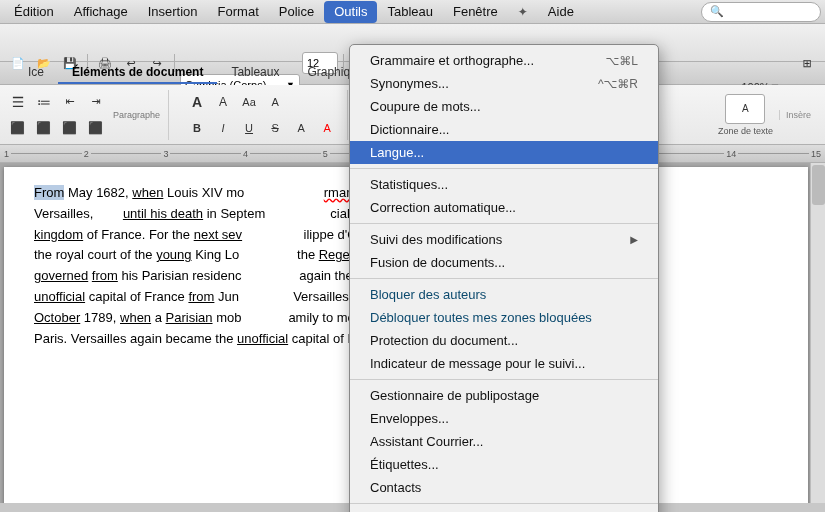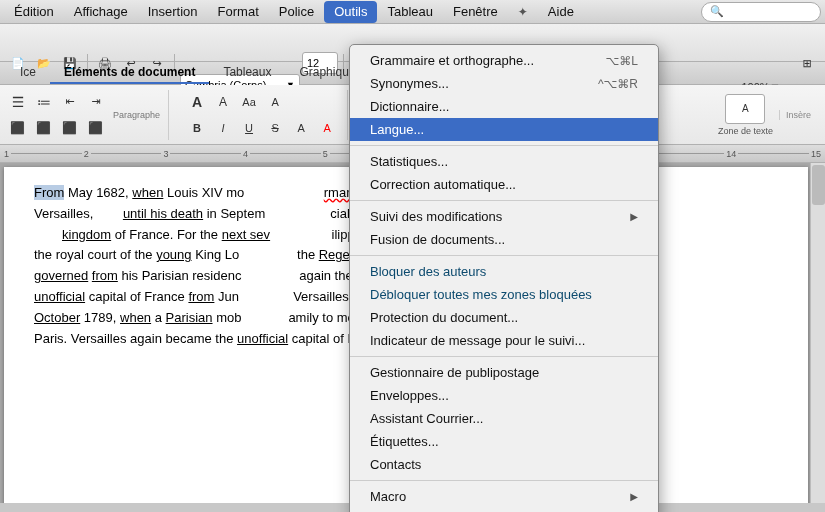--- a/index.html
+++ b/index.html
@@ -71,21 +71,21 @@
       height: 18px;
       background: #b0b0b0;
       margin: 0 3px;
     }
 
     
     .ribbon-tabs {
       display: flex;
       background: linear-gradient(to bottom, #ddd, #ccc);
       border-bottom: 1px solid #b0b0b0;
-      padding: 0 6px;
+      padding: 0 14px;
     }
     .ribbon-tab {
       padding: 3px 14px;
       font-size: 12px;
       color: #333;
       cursor: pointer;
       border-bottom: 2px solid transparent;
     }
     .ribbon-tab.active {
       border-bottom: 2px solid #3b6cc5;
@@ -388,21 +388,21 @@
     <span>15</span>
   </div>
 </div>
 
 <div class="main-content" style="height:calc(512px - 24px - 38px - 32px - 60px - 18px);display:flex;background:#a8a8a8;overflow:hidden;">
 
   <div class="doc-page" style="flex:1;overflow-y:auto;background:white;margin:4px 2px 4px 4px;padding:16px 30px;box-shadow:0 1px 4px rgba(0,0,0,0.4);font-size:13px;line-height:1.6;">
     <div class="doc-text">
       <p><span class="highlight">From</span> May 1682, <span style="text-decoration:underline;">when</span> Louis XIV mo&nbsp;&nbsp;&nbsp;&nbsp;&nbsp;&nbsp;&nbsp;&nbsp;&nbsp;&nbsp;&nbsp;&nbsp;&nbsp;&nbsp;&nbsp;&nbsp;&nbsp;&nbsp;&nbsp;&nbsp;&nbsp; <span style="text-decoration:underline;text-decoration-style:wavy;text-decoration-color:red;">rmanently</span> to</p>
       <p>Versailles, <span style="text-decoration:underline;margin-left:26px;">until his death</span> in Septem&nbsp;&nbsp;&nbsp;&nbsp;&nbsp;&nbsp;&nbsp;&nbsp;&nbsp;&nbsp;&nbsp;&nbsp;&nbsp;&nbsp;&nbsp;&nbsp;&nbsp;&nbsp;cial capital of the</p>
-      <p><span style="text-decoration:underline;margin-left:28px;">kingdom</span> of France. For the <span style="text-decoration:underline;">next sev</span>&nbsp;&nbsp;&nbsp;&nbsp;&nbsp;&nbsp;&nbsp;&nbsp;&nbsp;&nbsp;&nbsp;&nbsp;&nbsp;&nbsp;&nbsp;&nbsp;&nbsp;ilippe d'Orléans,</p>
+      <p><span style="text-decoration:underline;">kingdom</span> of France. For the <span style="text-decoration:underline;">next sev</span>&nbsp;&nbsp;&nbsp;&nbsp;&nbsp;&nbsp;&nbsp;&nbsp;&nbsp;&nbsp;&nbsp;&nbsp;&nbsp;&nbsp;&nbsp;&nbsp;&nbsp;ilippe d'Orléans,</p>
       <p>the royal court of the <span style="text-decoration:underline;">young</span> King Lo&nbsp;&nbsp;&nbsp;&nbsp;&nbsp;&nbsp;&nbsp;&nbsp;&nbsp;&nbsp;&nbsp;&nbsp;&nbsp;&nbsp;&nbsp;&nbsp;the <span style="text-decoration:underline;">Regent</span></p>
       <p><span style="text-decoration:underline;">governed</span> <span style="text-decoration:underline;">from</span> his Parisian residenc&nbsp;&nbsp;&nbsp;&nbsp;&nbsp;&nbsp;&nbsp;&nbsp;&nbsp;&nbsp;&nbsp;&nbsp;&nbsp;&nbsp;&nbsp;&nbsp;again the</p>
       <p><span style="text-decoration:underline;">unofficial</span> capital of France <span style="text-decoration:underline;">from</span> Jun&nbsp;&nbsp;&nbsp;&nbsp;&nbsp;&nbsp;&nbsp;&nbsp;&nbsp;&nbsp;&nbsp;&nbsp;&nbsp;&nbsp;&nbsp;Versailles, <span style="text-decoration:underline;">until</span></p>
       <p><span style="text-decoration:underline;">October</span> 1789, <span style="text-decoration:underline;">when</span> a <span style="text-decoration:underline;">Parisian</span> mob&nbsp;&nbsp;&nbsp;&nbsp;&nbsp;&nbsp;&nbsp;&nbsp;&nbsp;&nbsp;&nbsp;&nbsp;&nbsp;amily to move to</p>
       <p>Paris. Versailles again became the <span style="text-decoration:underline;">unofficial</span> capital of France from March 1871, <span style="text-decoration:underline;">when</span></p>
     </div>
   </div>
 
   <div class="scrollbar-v" style="width:15px;background:#ddd;border-left:1px solid #bbb;">
     <div class="scrollbar-thumb" style="width:13px;height:40px;background:#bbb;border-radius:3px;margin:2px auto;cursor:pointer;"></div>
@@ -415,20 +415,23 @@
     <div class="menu-item">
       <span>Grammaire et orthographe...</span>
       <span class="menu-shortcut">⌥⌘L</span>
     </div>
 
     <div class="menu-item">
       <span>Synonymes...</span>
       <span class="menu-shortcut">^⌥⌘R</span>
     </div>
 
+    <div class="menu-item">
+      <span>Coupure de mots...</span>
+    </div>
 
     <div class="menu-item">
       <span>Dictionnaire...</span>
     </div>
 
     <div class="menu-item highlighted">
       <span>Langue...</span>
     </div>
 
     <div class="menu-separator"></div>

